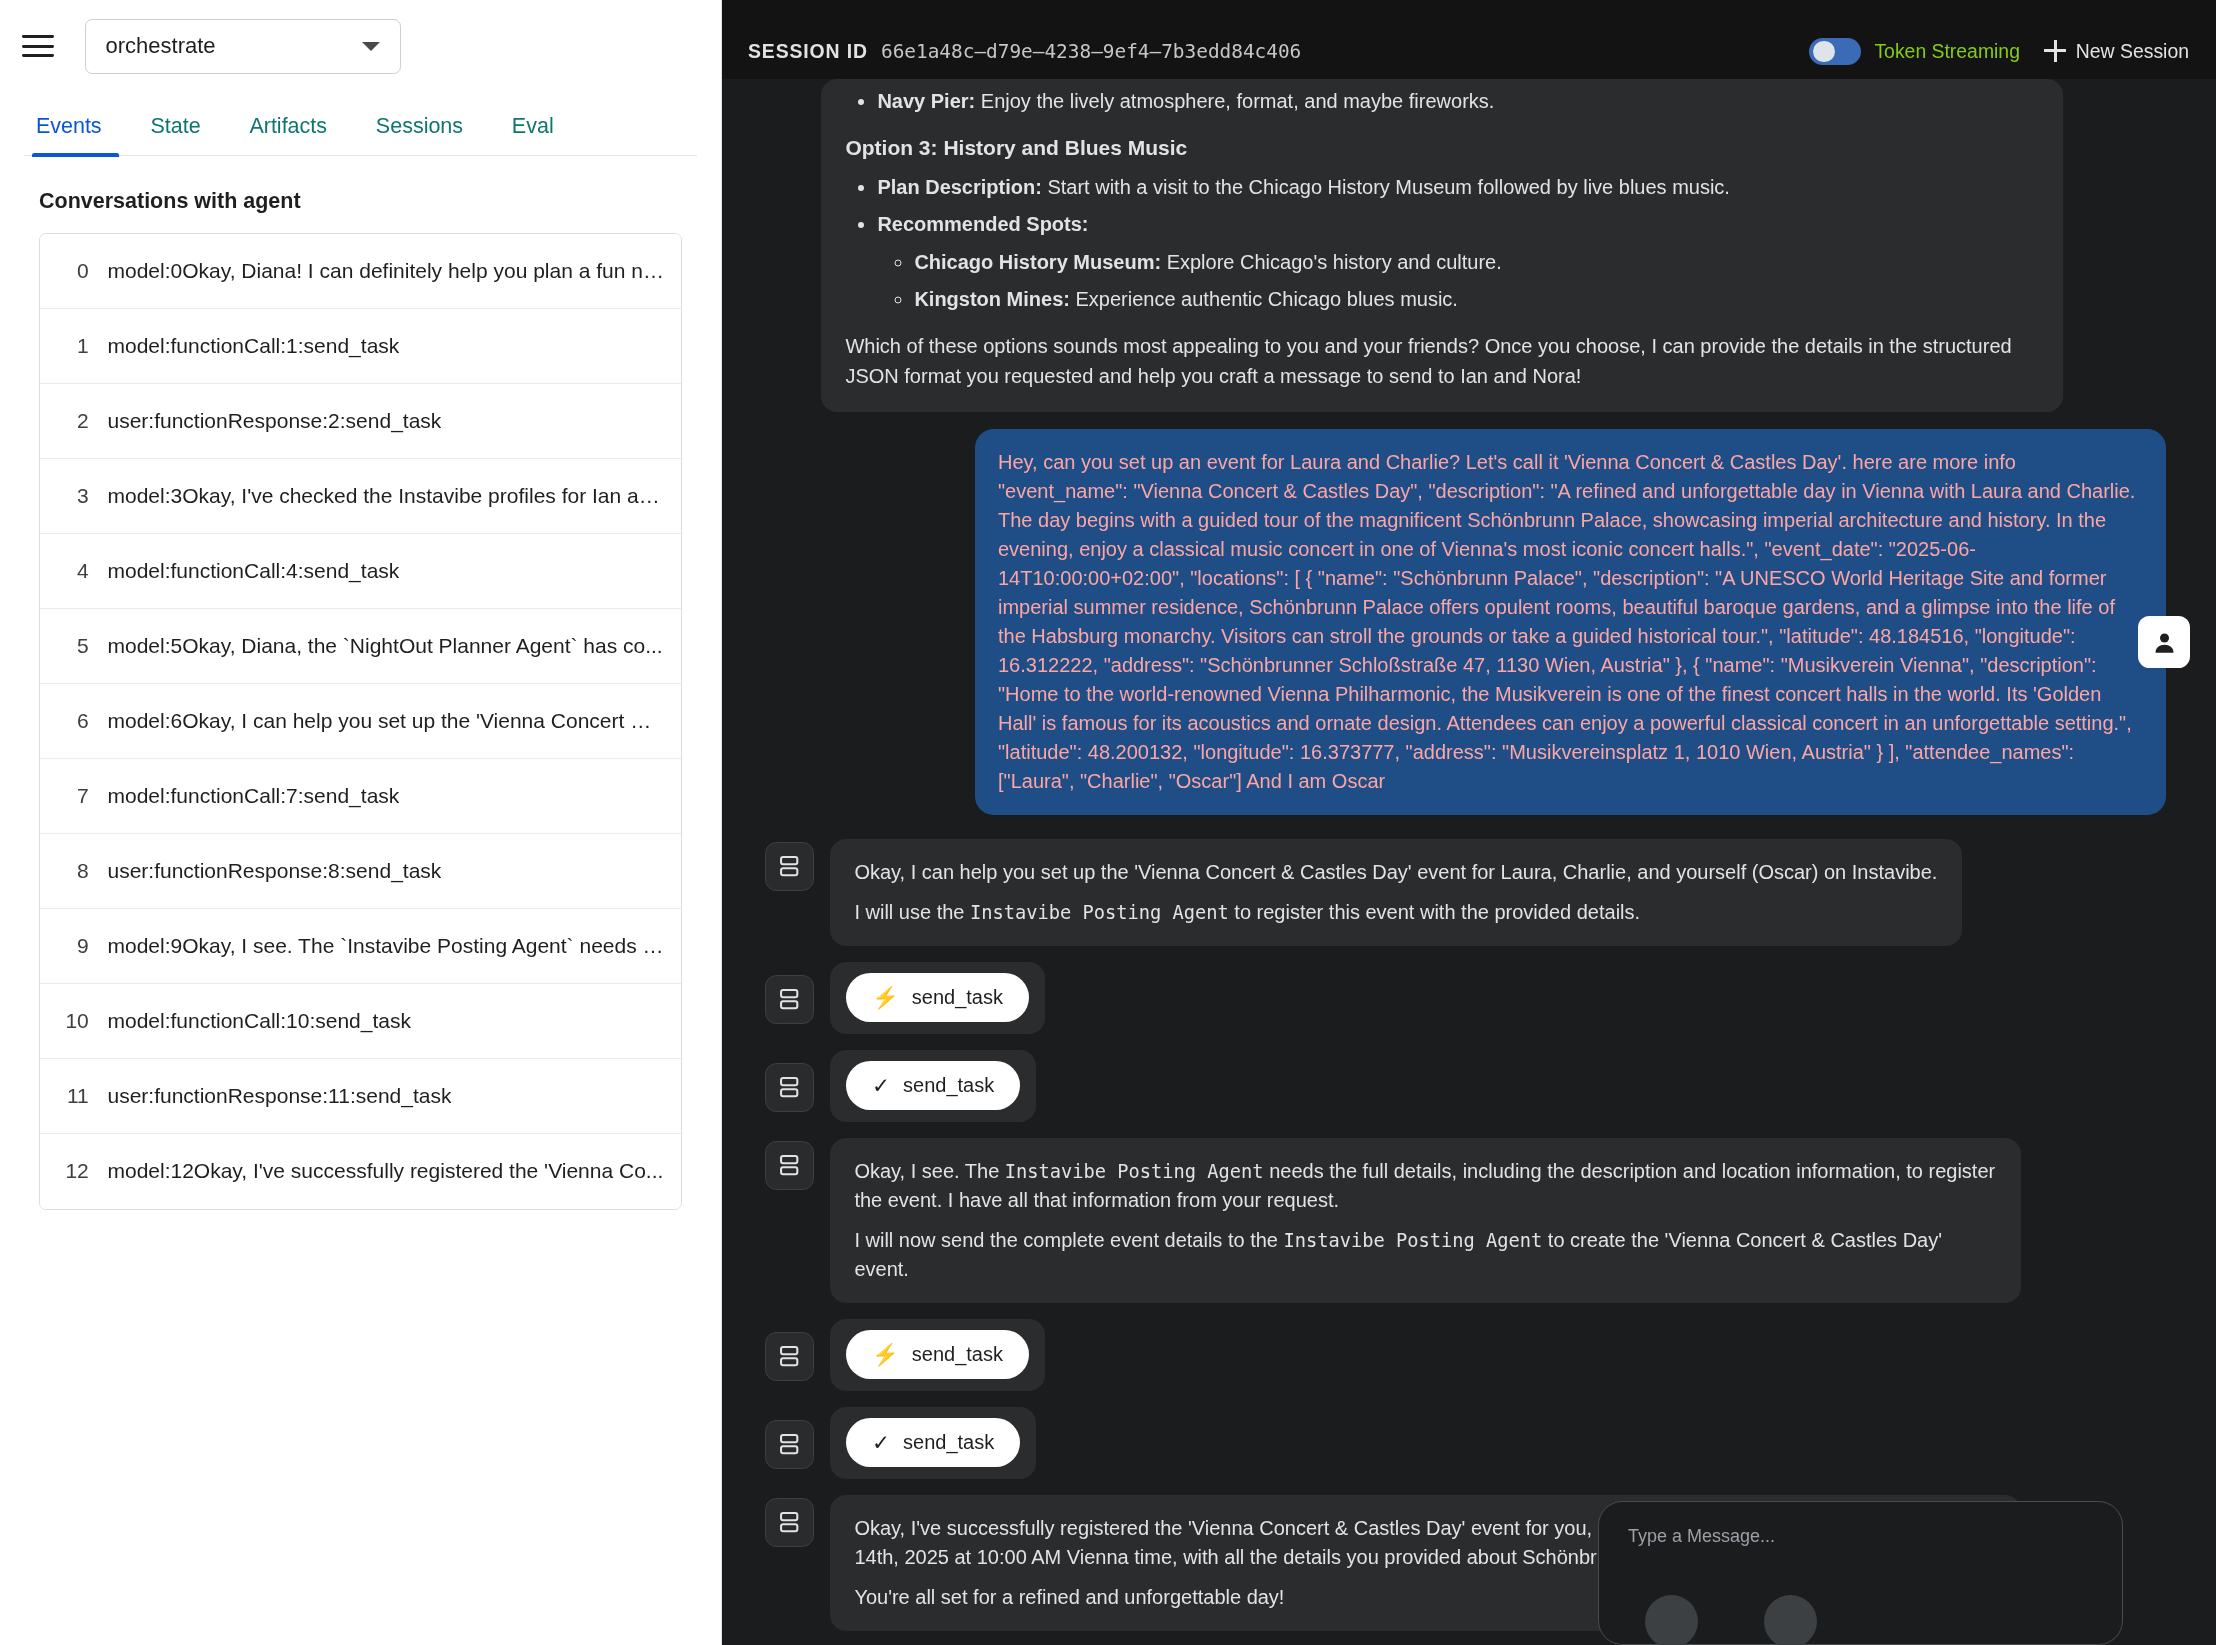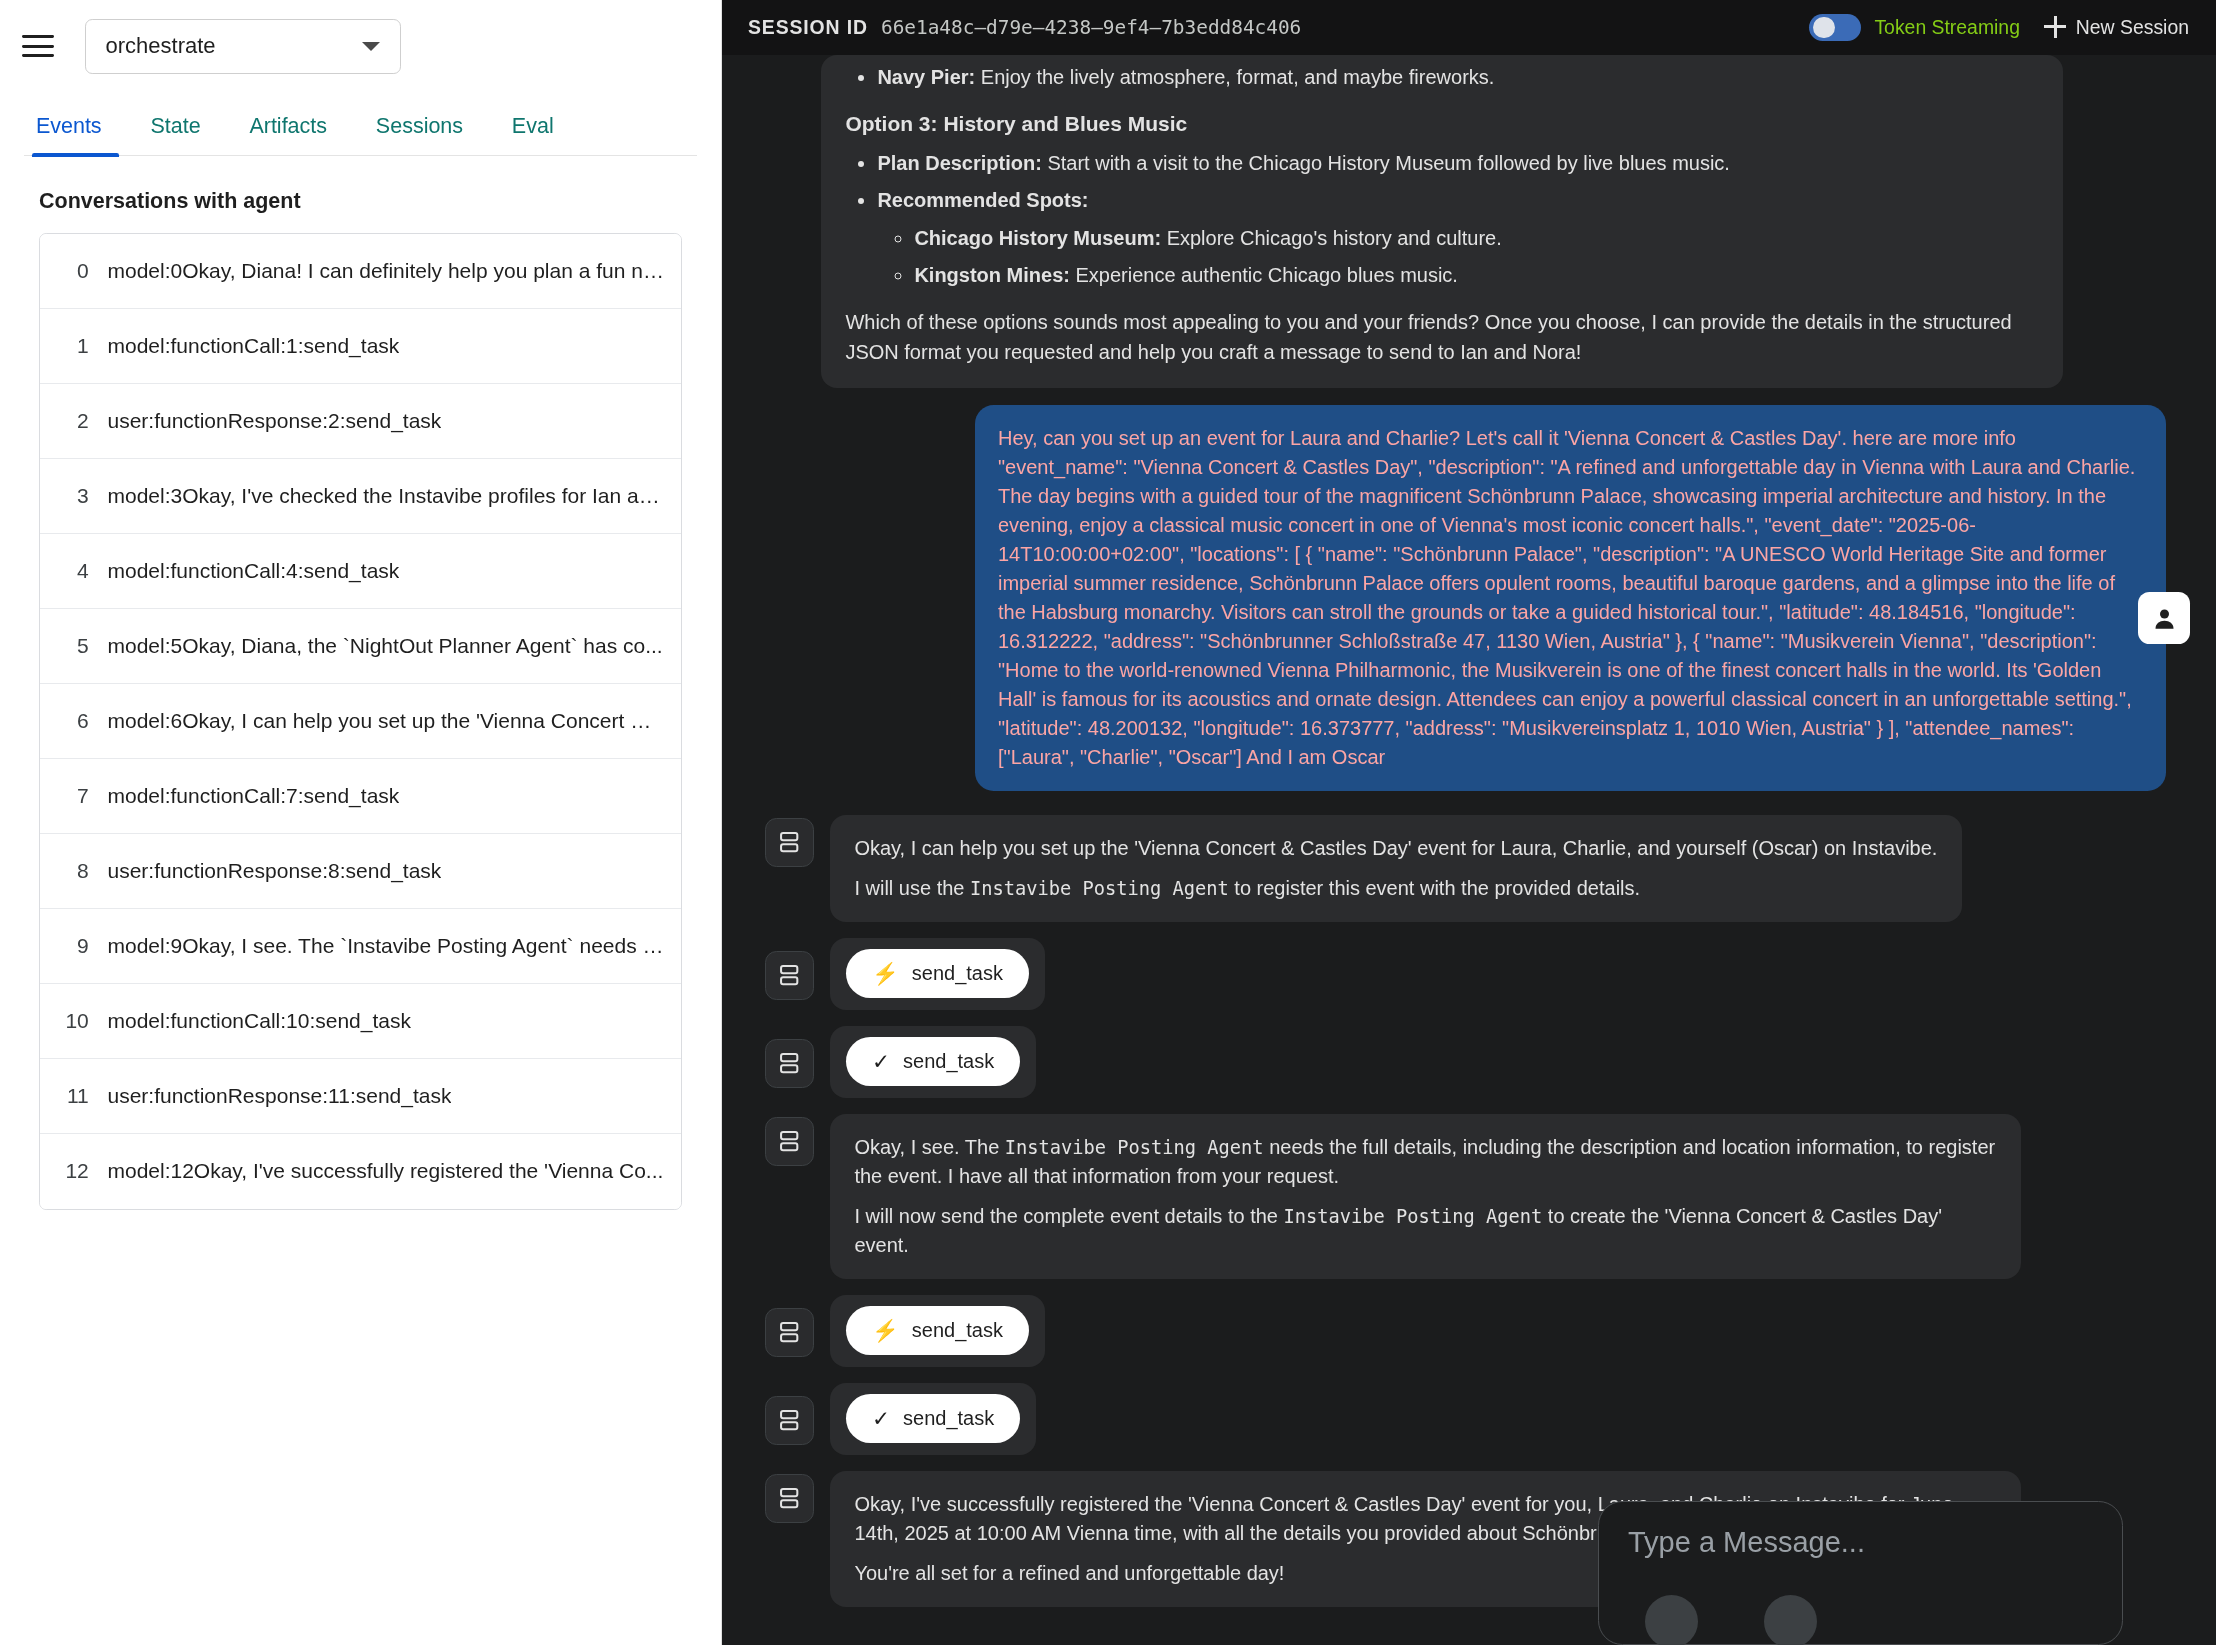--- a/index.html
+++ b/index.html
@@ -142,20 +142,21 @@
     min-width: 0;
   }
   .top-bar {
     height: 55px;
     flex: 0 0 55px;
     display: flex;
     align-items: center;
     background: #131314;
     padding: 0 27px 0 0;
     position: relative;
+    margin-top: 24px;
   }
   .session-info {
     margin-left: 26px;
     display: flex;
     align-items: baseline;
     gap: 13px;
   }
   .session-id-label {
     font-size: 19.4px;
     letter-spacing: 0.9px;
@@ -313,21 +314,21 @@
     left: 876px;
     right: 93px;
     bottom: 0;
     height: 144px;
     background: #1b1c1d;
     border: 1.4px solid #4a4d50;
     border-radius: 24.4px;
     padding: 24.4px 29px;
   }
   .composer .placeholder {
-    font-size: 29px;
+    font-size: 18px;
     color: #9aa0a6;
   }
   .composer-btns {
     position: absolute;
     left: 46px;
     bottom: -4.3px;
     display: flex;
     gap: 66px;
   }
   .composer-btn {

